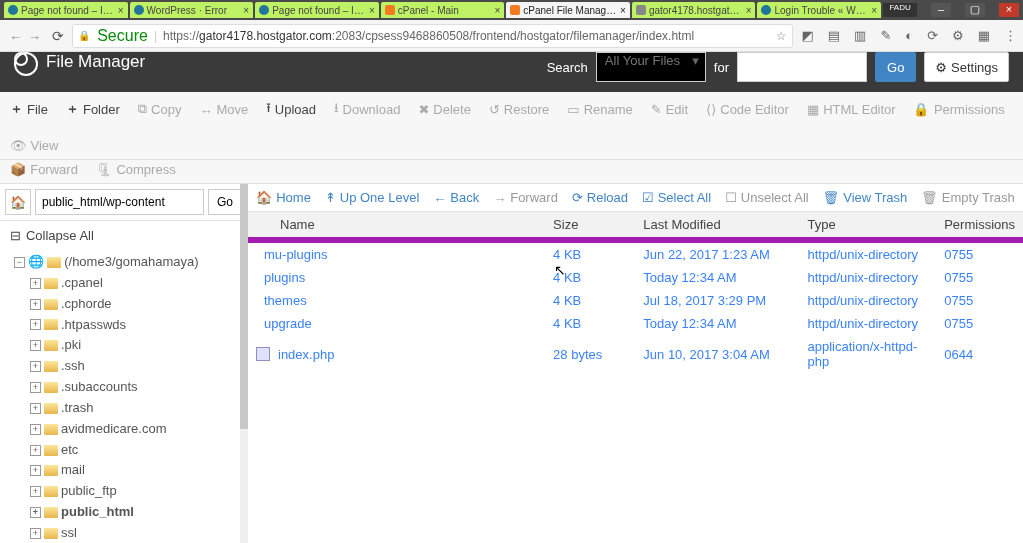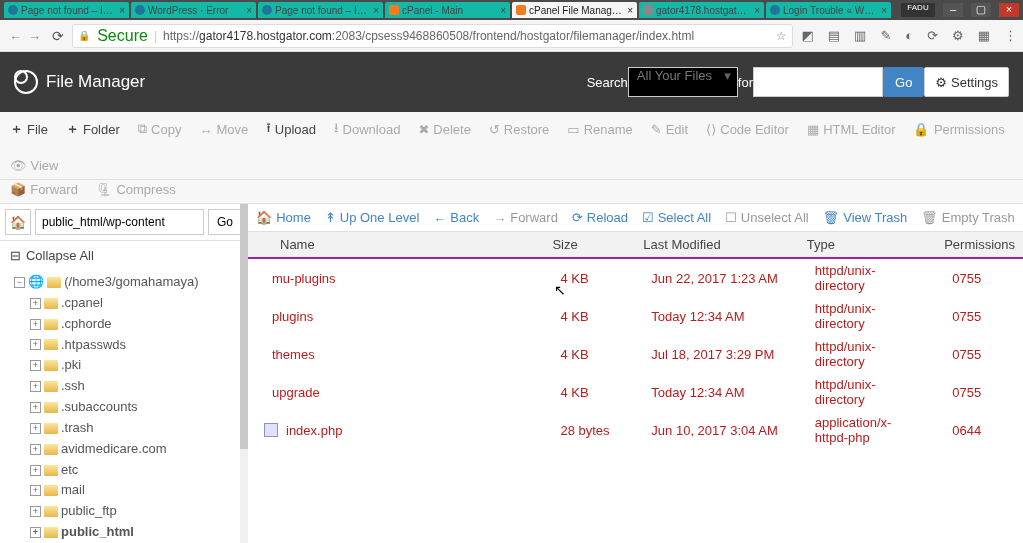--- a/index.html
+++ b/index.html
@@ -1,43 +1,43 @@
 <!DOCTYPE html>
 <html><head>
   <meta charset="utf-8">
   <style>
     *{box-sizing:border-box;margin:0;padding:0;font-family:Arial,Helvetica,sans-serif}
     body{background:#fff;font-size:13px;color:#333}
     
     .browser-tabs{background:#4a4a4a;height:20px;display:flex;align-items:center;padding:0 4px;gap:2px;overflow:hidden}
-    .btab{background:#14b8a6;flex:1;max-width:125px;height:16px;font-size:10px;display:flex;align-items:center;padding:0 4px;gap:3px;color:#444;border-radius:2px 2px 0 0;position:relative}
+    .btab{background:#bef264;flex:1;max-width:125px;height:16px;font-size:10px;display:flex;align-items:center;padding:0 4px;gap:3px;color:#444;border-radius:2px 2px 0 0;position:relative}
     .btab.active{background:#f5f5f5;color:#222}
     .btab .x{margin-left:auto;font-size:10px}
     .btab .fav{width:10px;height:10px;background:#888;border-radius:2px;flex-shrink:0}
     .btab .fav.cp{background:#f47b20}
     .btab .fav.wp{background:#21759b;border-radius:50%}
-    .win-ctrl{margin-left:auto;display:flex;gap:8px}
+    .win-ctrl{margin-left:auto;display:flex;gap:14px}
     .win-ctrl div{width:20px;height:14px;font-size:11px;color:#fff;text-align:center;background:#555}
     .win-ctrl .cl{background:#c0392b}
     .addr{background:#f5f5f5;height:32px;display:flex;align-items:center;padding:0 6px;gap:8px;border-bottom:1px solid #ddd}
     .nav-arrows span{color:#888;margin:0 3px}
     .reload{color:#555;font-size:14px}
     .urlbar{flex:1;display:flex;align-items:center;border:1px solid #ddd;border-radius:3px;height:24px;padding:0 6px;background:#fff;font-size:12px;gap:6px}
     .lock{color:#0a8a0a;font-size:10px}
     .secure{color:#0a8a0a;font-size:16px}
     .url{color:#666}
     .url .dark{color:#333}
     .star{margin-left:auto;color:#888}
     .ext{display:flex;gap:14px;color:#666;font-size:13px}
     
-    .appbar{background:#3a3a3a;color:#fff;height:60px;display:flex;align-items:center;padding:0 14px}
+    .appbar{background:#3a3a3a;color:#fff;height:40px;display:flex;align-items:flex-start;padding:0 14px}
     .cplogo{width:24px;height:24px;border:2px solid #fff;border-radius:50%;margin-right:8px;position:relative}
     .cplogo::after{content:"";position:absolute;width:10px;height:10px;border:2px solid #fff;border-radius:50%;top:-2px;left:-2px}
     .apptitle{font-size:17px;font-weight:300}
-    .search-wrap{margin-left:auto;display:flex;align-items:center;}
+    .search-wrap{margin-left:auto;display:flex;align-items:center;gap:8px}
     .search-wrap label{font-size:13px}
     .sel{background:#000000;border:1px solid #ccc;height:30px;padding:0 20px 0 8px;color:#777;font-size:13px;position:relative;min-width:110px}
     .sel::after{content:"▾";position:absolute;right:6px;color:#666}
     .txt{background:#fff;border:1px solid #ccc;height:30px;width:130px;padding:0 6px}
     .gobtn{background:#4285c5;color:#fff;border:none;height:30px;padding:0 12px;font-size:13px;cursor:pointer;border-radius:2px}
     .setbtn{background:#fff;color:#333;border:1px solid #ccc;height:30px;padding:0 10px;font-size:13px;cursor:pointer;border-radius:2px;display:flex;align-items:center;gap:4px}
     
     .tb{background:#f7f7f7;border-bottom:1px solid #e0e0e0;padding:6px 10px;display:flex;align-items:center;gap:18px;font-size:13px;flex-wrap:wrap}
     .tb .itm{color:#aaa;display:flex;align-items:center;gap:4px;cursor:default}
     .tb .itm.on{color:#444;cursor:pointer}
@@ -58,22 +58,22 @@
     .tree ul{list-style:none;padding-left:16px}
     
     .right{flex:1;display:flex;flex-direction:column;position:relative}
     .scrollbar-v{position:absolute;left:-8px;top:0;bottom:0;width:8px;background:#f0f0f0}
     .scrollbar-v .thumb{position:absolute;top:0;width:8px;height:65%;background:#c8c8c8}
     .actbar{border-bottom:1px solid #e0e0e0;padding:6px 8px;display:flex;gap:14px;font-size:13px;flex-wrap:wrap}
     .actbar .ab{color:#4285c5;display:flex;align-items:center;gap:4px;cursor:pointer}
     .actbar .ab.mut{color:#999}
     
     table{width:100%;border-collapse:collapse;font-size:13px}
-    thead th{background:#f2f2f2;border-bottom:2px solid #a21caf;text-align:left;font-weight:normal;padding:5px 8px;color:#444}
-    tbody td{padding:4px 16px;color:#b91c1c}
+    thead th{background:#f2f2f2;border-bottom:6px solid #a21caf;text-align:left;font-weight:normal;padding:5px 8px;color:#444}
+    tbody td{padding:4px 8px;color:#3b82f6}
     .fcell{display:flex;align-items:center;gap:8px}
     .phpico{width:14px;height:14px;background:#e0e0ff;border:1px solid #9090c0;display:inline-block}
     .cursor{position:absolute;left:306px;top:78px;font-size:14px;color:#000;pointer-events:none}
   </style>
 </head>
 <body>
 
 <div class="browser-tabs">
   <div id="tabs-host" style="display: contents;"><div class="btab">
         <span class="fav wp"></span>

